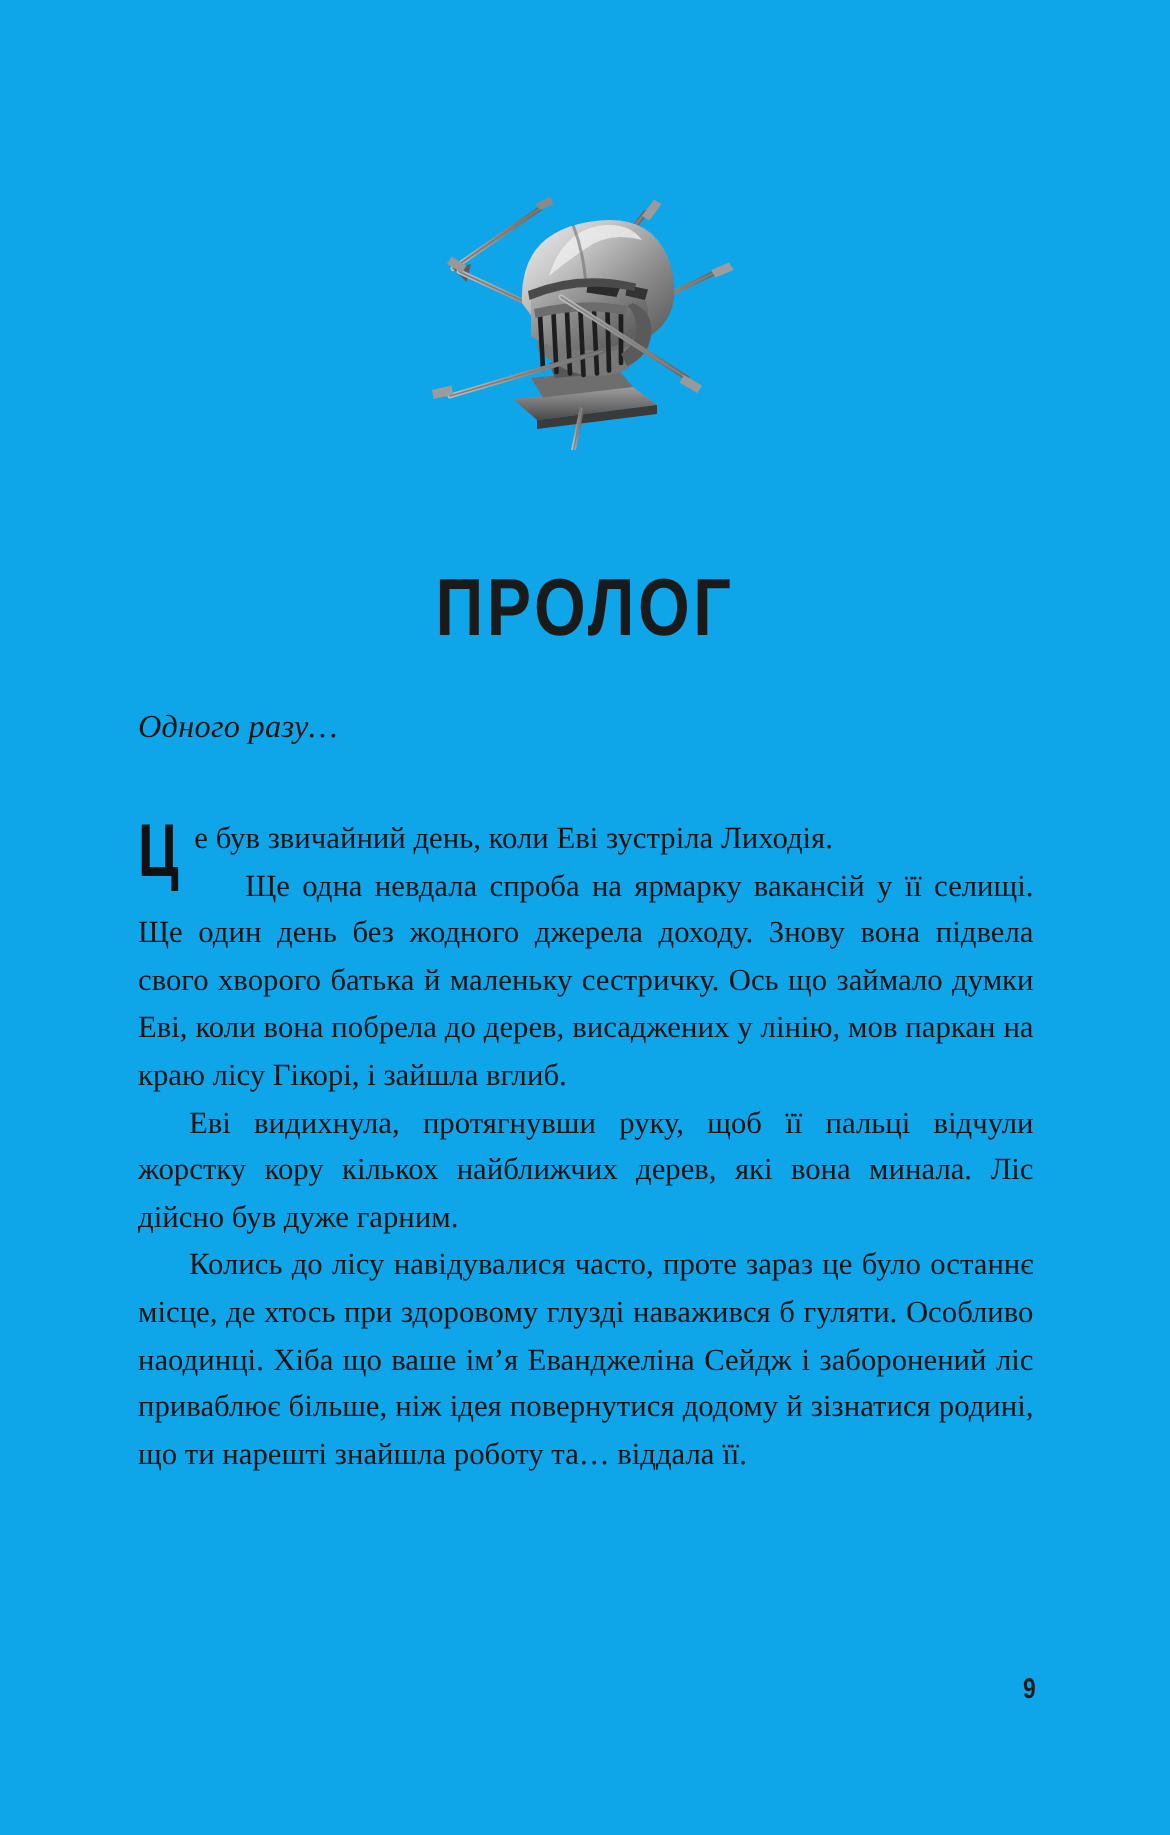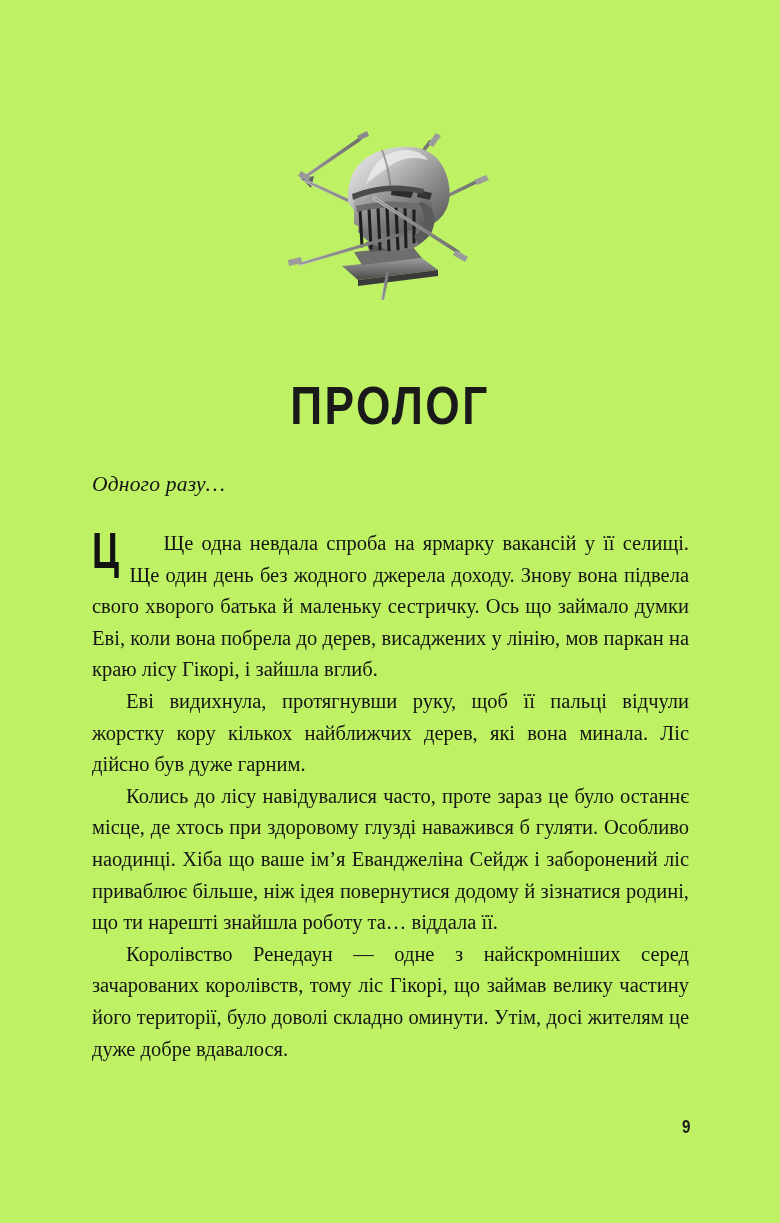--- a/index.html
+++ b/index.html
@@ -12,21 +12,21 @@
     height: 1223px;
     position: relative;
     font-family: "Liberation Serif", "DejaVu Serif", serif;
     color: #141414;
     overflow: hidden;
   }
 
   .page {
     position: absolute;
     inset: 0;
-    background: #bef264;
+    background: #0ea5e9;
   }
 
   
   .illustration {
     position: absolute;
     left: 262px;
     top: 124px;
     width: 258px;
     height: 176px;
   }
@@ -53,21 +53,21 @@
     position: absolute;
     left: 92px;
     top: 470px;
     width: 597px;
   }
 
   .epigraph {
     font-style: italic;
     font-size: 21.5px;
     line-height: 1.35;
-    margin: 0 0 29px 0;
+    margin: 0 0 45px 0;
     color: #141414;
     letter-spacing: 0.2px;
   }
 
   .body-copy {
     font-size: 20.5px;
     line-height: 31.6px;
     text-align: justify;
     text-justify: inter-word;
     color: #141414;
@@ -227,23 +227,22 @@
     </svg>
   </div>
 
   <h1 class="chapter-title">ПРОЛОГ</h1>
 
   <div class="textblock">
 
     <p class="epigraph">Одного разу…</p>
 
     <div class="body-copy">
-      <p class="first"><span class="dropcap">Ц</span></p>
+      <p class="first"><span class="dropcap">Ц</span><span>е був звичайний день, коли Еві зустріла Лиходія.</span></p>
       <p>Ще одна невдала спроба на ярмарку вакансій у її селищі. Ще один день без жодного джерела доходу. Знову вона підвела свого хворого батька й маленьку сестричку. Ось що займало думки Еві, коли вона побрела до дерев, висаджених у лінію, мов паркан на краю лісу Гікорі, і зайшла вглиб.</p>
       <p>Еві видихнула, протягнувши руку, щоб її пальці відчули жорстку кору кількох найближчих дерев, які вона минала. Ліс дійсно був дуже гарним.</p>
       <p>Колись до лісу навідувалися часто, проте зараз це було останнє місце, де хтось при здоровому глузді наважився б гуляти. Особливо наодинці. Хіба що ваше ім’я Еванджеліна Сейдж і заборонений ліс приваблює більше, ніж ідея повернутися додому й зізнатися родині, що ти нарешті знайшла роботу та… віддала її.</p>
-      <p>Королівство Ренедаун — одне з найскромніших серед зачарованих королівств, тому ліс Гікорі, що займав велику частину його території, було доволі складно оминути. Утім, досі жителям це дуже добре вдавалося.</p>
     </div>
   </div>
 
   <div class="folio">9</div>
 
 </div>
 
 </body></html>

